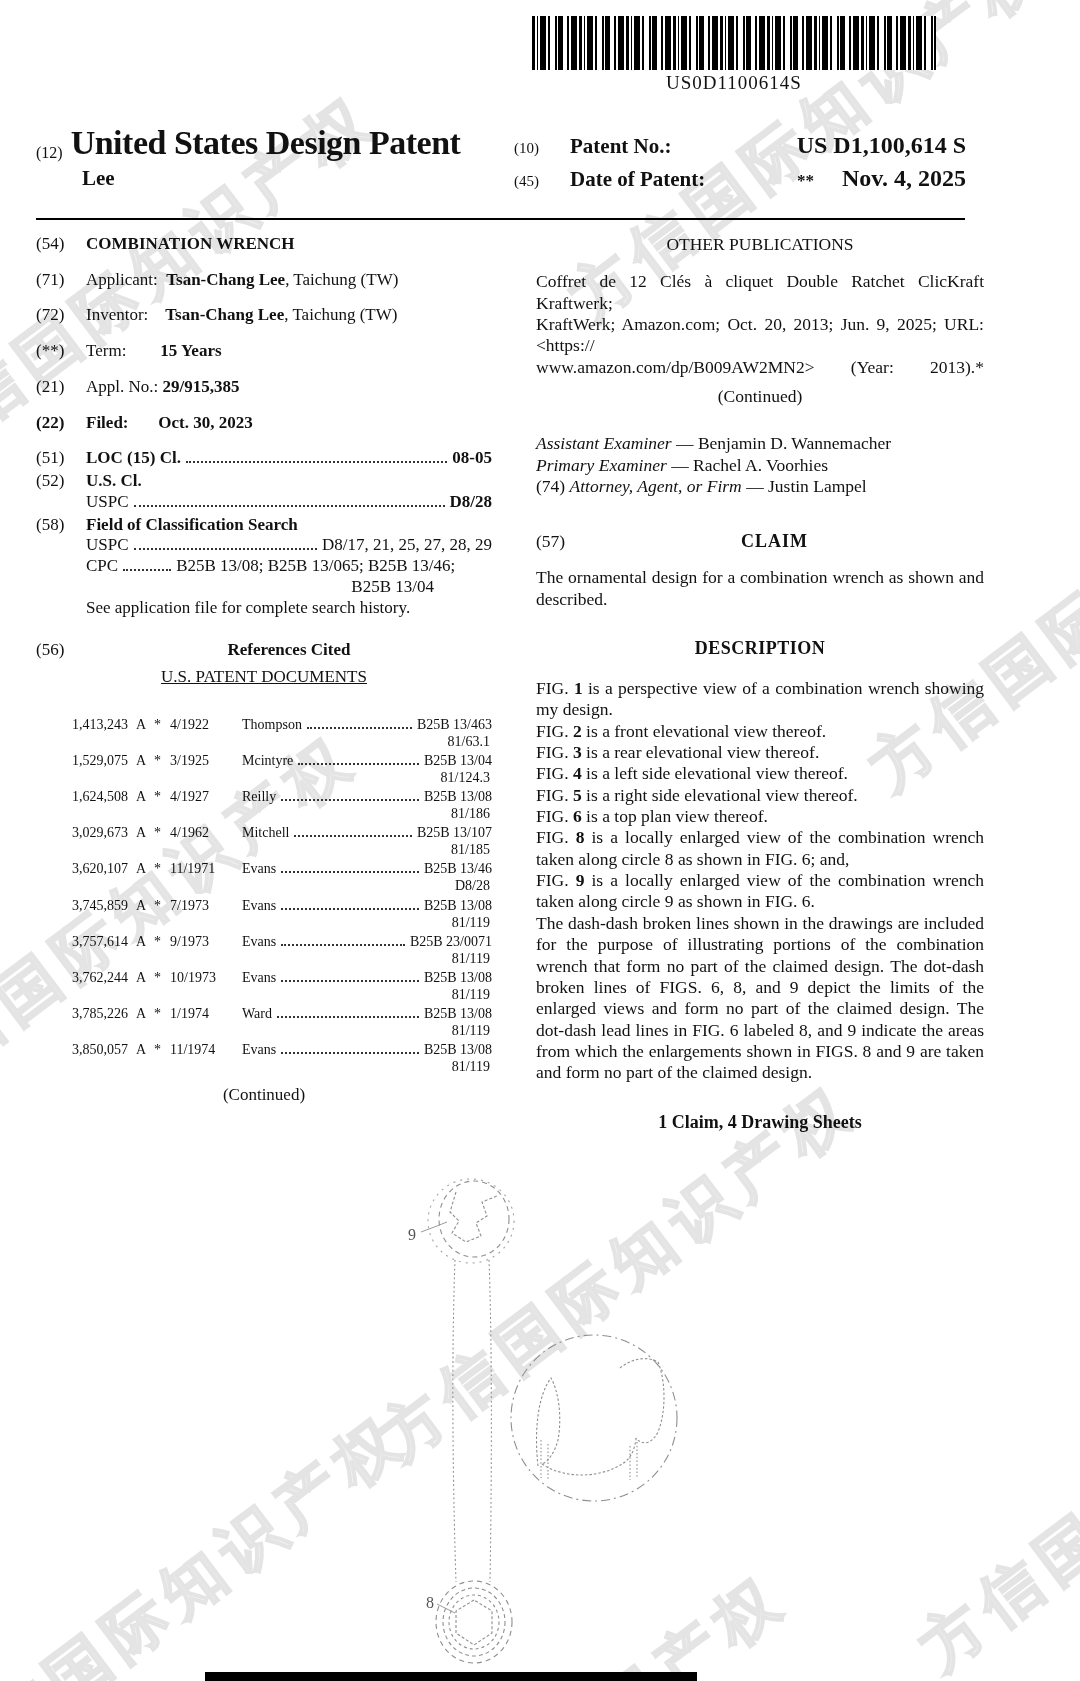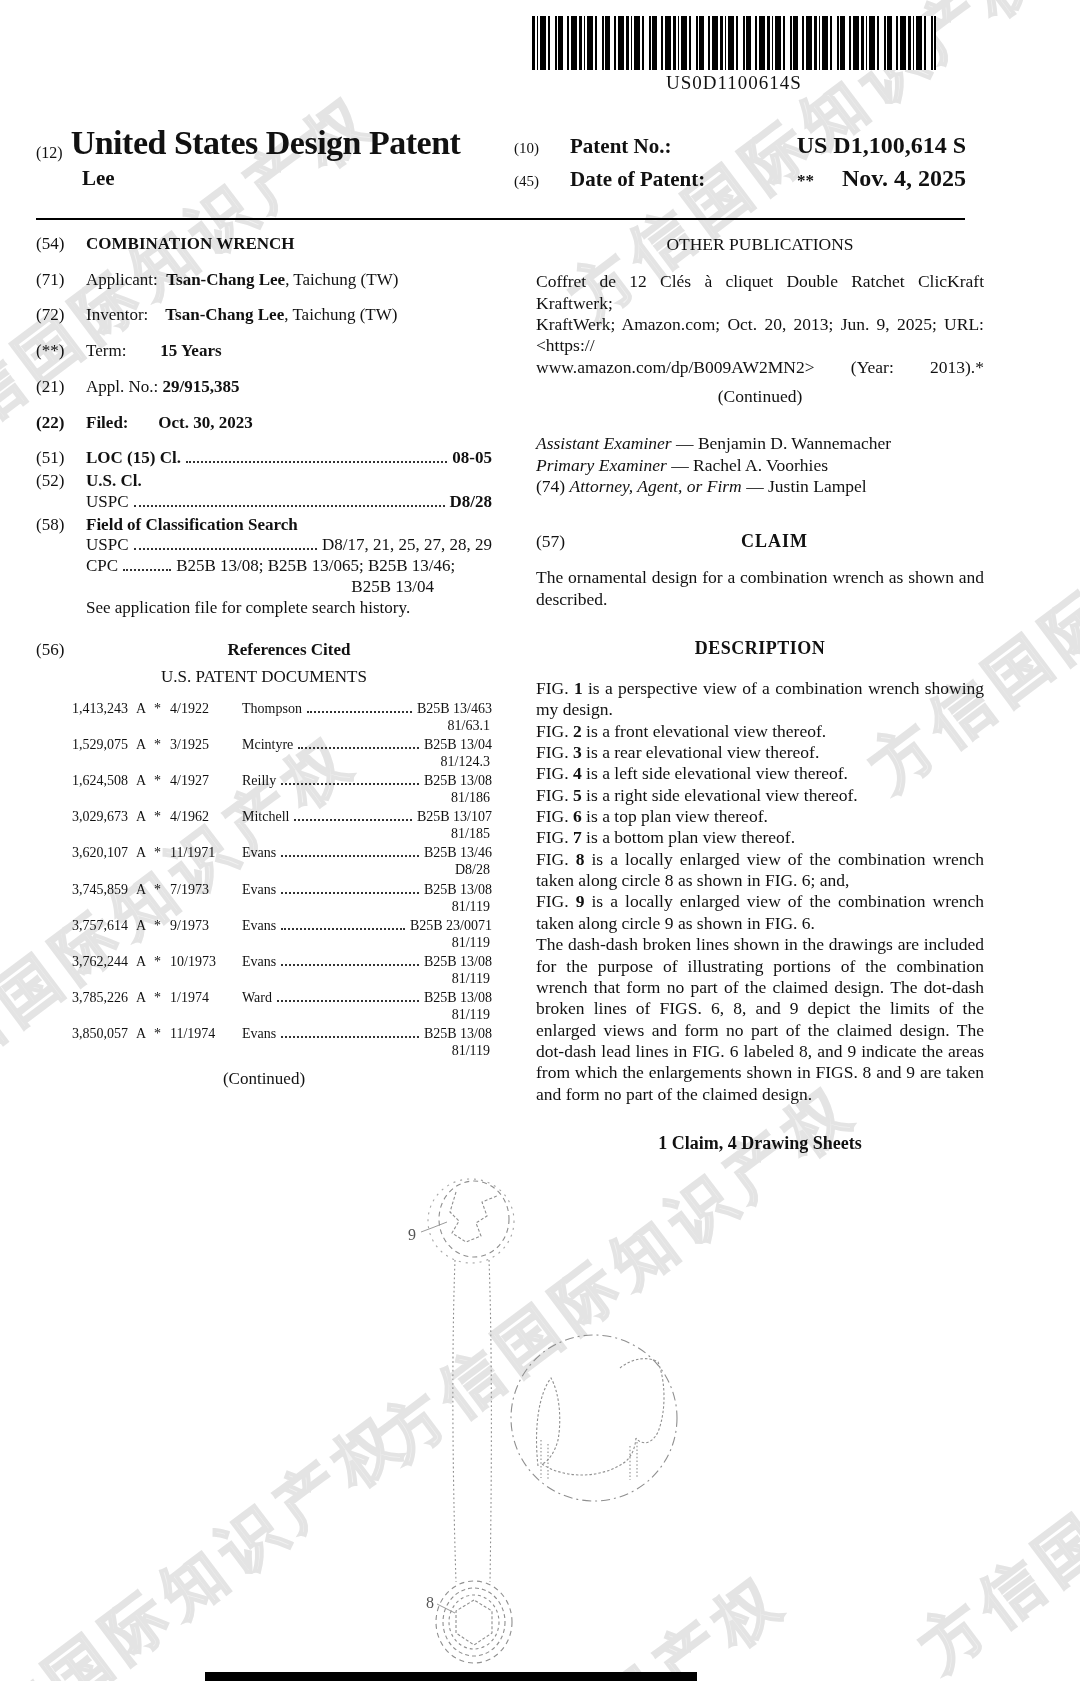--- a/index.html
+++ b/index.html
@@ -190,21 +190,21 @@
             </div>
           <div style="text-align:right;padding-right:58px;">B25B 13/04</div>
           <div>See application file for complete search history.</div>
         </span>
       </div>
 
       <div class="field" style="margin-top:22px;margin-bottom:6px;">
         <span class="tag">(56)</span>
         <span class="fbody center b">References Cited</span>
       </div>
-      <div class="center" style="margin-bottom:12px;">U.S. PATENT DOCUMENTS</div>
+      <div class="center" style="margin-bottom:28px;text-decoration:underline;">U.S. PATENT DOCUMENTS</div>
 
       <div class="refs">
 
           <div class="ref">
             <div class="ref-line1">
               <span class="r-no">1,413,243</span>
               <span class="r-kind">A</span>
               <span class="r-star">*</span>
               <span class="r-date">4/1922</span>
               <span class="r-name">Thompson</span>
@@ -380,23 +380,20 @@
           </div>
 
           <div class="desc-item">
             <span>FIG. </span><span class="b">5</span> <span>is a right side elevational view thereof.</span>
           </div>
 
           <div class="desc-item">
             <span>FIG. </span><span class="b">6</span> <span>is a top plan view thereof.</span>
           </div>
 
-          <div class="desc-item">
-            <span>FIG. </span><span class="b">7</span> <span>is a bottom plan view thereof.</span>
-          </div>
 
           <div class="desc-item">
             <span>FIG. </span><span class="b">8</span> <span>is a locally enlarged view of the combination wrench taken along circle 8 as shown in FIG. 6; and,</span>
           </div>
 
           <div class="desc-item">
             <span>FIG. </span><span class="b">9</span> <span>is a locally enlarged view of the combination wrench taken along circle 9 as shown in FIG. 6.</span>
           </div>
 
           <div class="desc-item">

